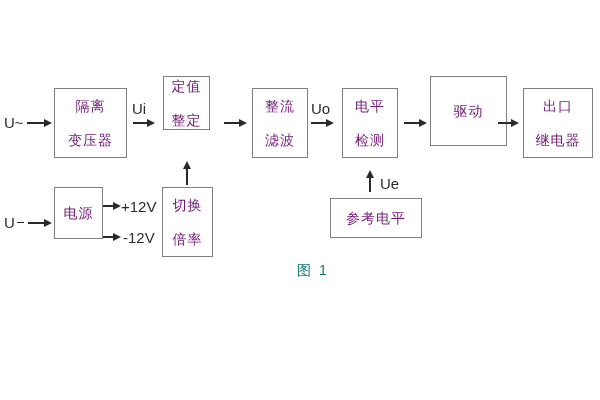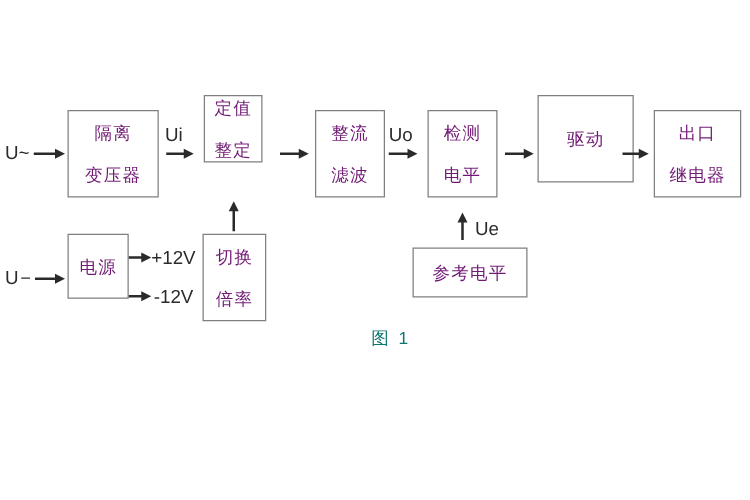--- a/index.html
+++ b/index.html
@@ -46,22 +46,22 @@
     <span>定值</span>
     <span>整定</span>
   </div>
 
   <div class="box" style="left:252px;top:88px;width:56px;height:70px">
     <span>整流</span>
     <span>滤波</span>
   </div>
 
   <div class="box" style="left:342px;top:88px;width:56px;height:70px">
+    <span>电平</span>
     <span>检测</span>
-    <span>电平</span>
   </div>
 
   <div class="box" style="left:430px;top:76px;width:77px;height:70px">
     <span>驱动</span>
   </div>
 
   <div class="box" style="left:523px;top:88px;width:70px;height:70px">
     <span>出口</span>
     <span>继电器</span>
   </div>

